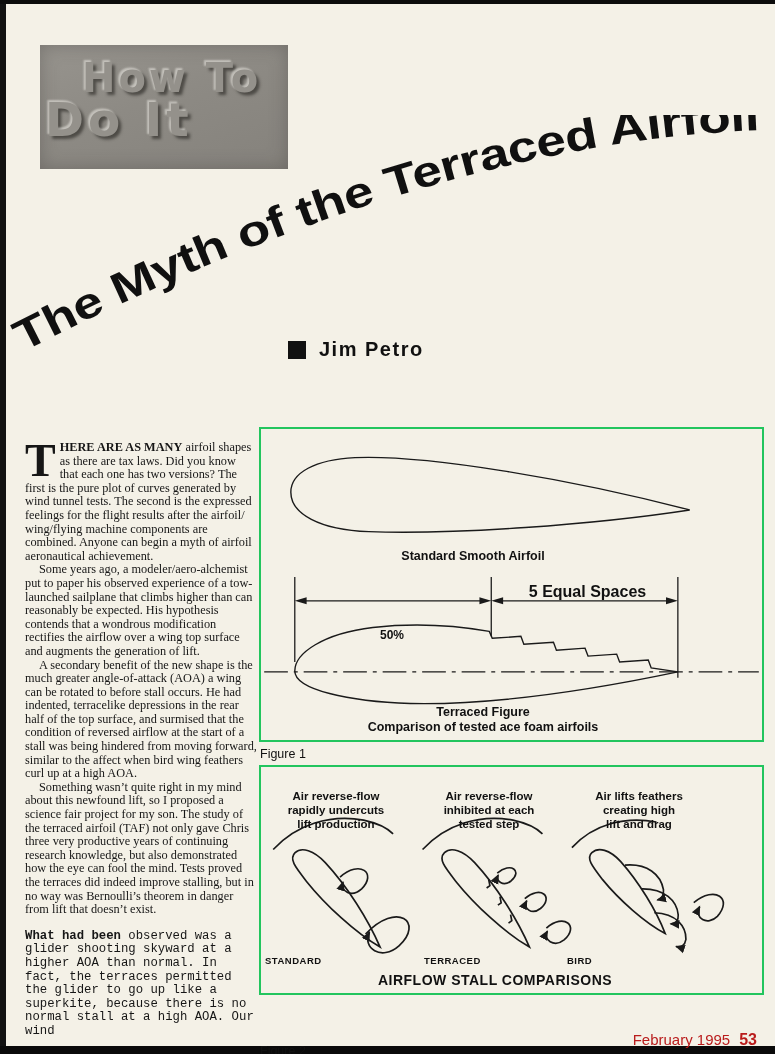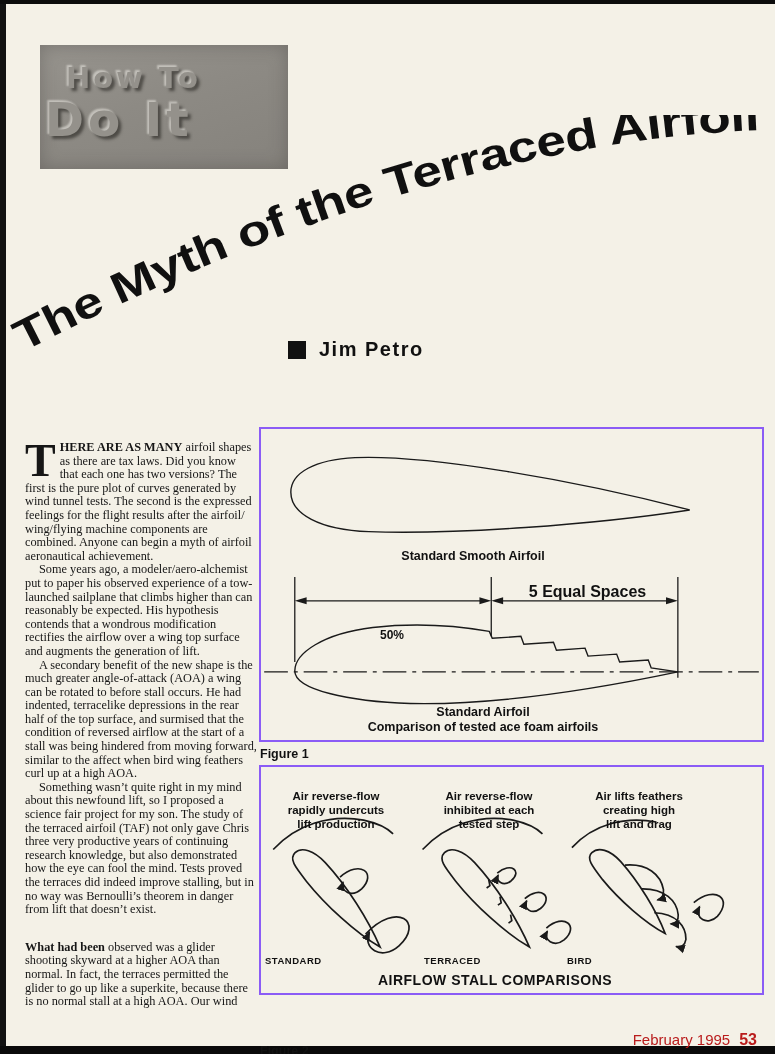--- a/index.html
+++ b/index.html
@@ -18,21 +18,21 @@
   .howto {
     position:absolute; left:40px; top:45px; width:248px; height:124px;
     background:linear-gradient(160deg,#97948e 0%,#8d8a84 45%,#85827c 100%);
     box-shadow:inset 0 0 18px rgba(60,58,54,.35);
     padding-top:14px; font-family:"DejaVu Sans", sans-serif; font-weight:bold;
   }
   .howto .l1, .howto .l2 {
     color:#94918b;
     text-shadow:-2px -2px 2px rgba(250,248,242,.5), 3px 3px 3px rgba(25,24,20,.55);
   }
-  .howto .l1 { font-size:29px; line-height:38px; padding-left:26px; letter-spacing:3px; }
+  .howto .l1 { font-size:40px; line-height:38px; padding-left:42px; letter-spacing:3px; }
   .howto .l2 { font-size:47px; line-height:46px; padding-left:5px; letter-spacing:4px; margin-top:0px; }
 
   
   .title-svg { position:absolute; left:5px; top:115px; width:765px; height:250px; }
   .title-svg text {
     font-family:"Liberation Sans", sans-serif; font-weight:bold;
     font-size:43px; letter-spacing:-0.5px; fill:#101010;
   }
 
   
@@ -43,35 +43,35 @@
     font-size:20px; letter-spacing:1.5px; color:#111;
   }
 
   
   .col {
     position:absolute; left:25px; top:441px; width:232px;
     font-size:12.3px; line-height:13.6px;
   }
   .col p { text-indent:14px; }
   .col p.first { text-indent:0; }
-  .col p.section { text-indent:0; margin-top:24px; }
+  .col p.section { text-indent:0; margin-top:13px;font-family:Liberation Mono, monospace; }
   .col b { font-weight:bold; }
   .dropcap {
     float:left; font-family:"Liberation Serif", serif; font-weight:bold;
     font-size:46px; line-height:36px; padding:2px 4px 0 0;
   }
 
   
-  .figbox { position:absolute; border:2px solid #8b5cf6; }
+  .figbox { position:absolute; border:2px solid #22c55e; }
   .fig1 { left:259px; top:427px; width:505px; height:315px; }
   .fig2 { left:259px; top:765px; width:505px; height:230px; }
   .figbox svg { position:absolute; left:0; top:0; }
   .figcap {
     position:absolute; left:260px; font-family:"Liberation Sans", sans-serif;
-    font-weight:bold; font-size:12.5px; color:#111;text-align:right;
+    font-weight:normal; font-size:12.5px; color:#111;text-align:right;
   }
   .cap1 { top:747px; }
   .cap2 { top:1000px;margin-top:44px; }
 
   .flabel { position:absolute; text-align:center; font-family:"Liberation Sans", sans-serif; font-weight:bold; color:#111; }
   .f1-standard { left:0; top:120px; width:424px; font-size:12.5px; }
   .f1-dim-left  { left:33px;  top:154px; width:196px; font-size:12px;margin-top:45px; }
   .f1-dim-right { left:232px; top:154px; width:189px; font-size:16px; }
   .f1-terraced { left:0; top:276px; width:444px; font-size:12.5px; }
   .f1-sub      { left:0; top:291px; width:444px; font-size:12.5px; }
@@ -144,21 +144,21 @@
       <polygon points="232,174 244,170.5 244,177.5" fill="#1a1a1a"></polygon>
       <polygon points="421,174 409,170.5 409,177.5" fill="#1a1a1a"></polygon>
 
       <line class="ln" x1="2" y1="246" x2="503" y2="246" stroke-dasharray="24,6,4,6"></line>
 
       <path class="shape" d="M 33,245 C 33,227 62,207 112,201 C 152,196.5 196,199 230,205 L 233,212 L 262,210 L 265,218 L 295,216 L 298,224 L 327,222 L 330,230 L 359,228 L 362,236 L 391,234 L 394,242 L 421,246 C 340,263 240,280 150,278 C 88,276 33,264 33,245 Z"></path>
     </svg>
     <div class="flabel f1-standard">Standard Smooth Airfoil</div>
     <div class="flabel f1-dim-left">50%</div>
     <div class="flabel f1-dim-right">5 Equal Spaces</div>
-    <div class="flabel f1-terraced">Standard Airfoil</div>
+    <div class="flabel f1-terraced">Terraced Figure</div>
     <div class="flabel f1-sub">Comparison of tested ace foam airfoils</div>
   </div>
   <div class="figcap cap1">Figure 1</div>
 
   <div class="figbox fig2">
     <svg viewBox="0 0 505 230" width="501" height="226">
       <defs>
         <marker id="arw" viewBox="0 0 10 10" refX="8" refY="5" markerWidth="6.5" markerHeight="6.5" orient="auto-start-reverse">
           <path d="M 0,1 L 9,5 L 0,9 z" fill="#1a1a1a"></path>
         </marker>

